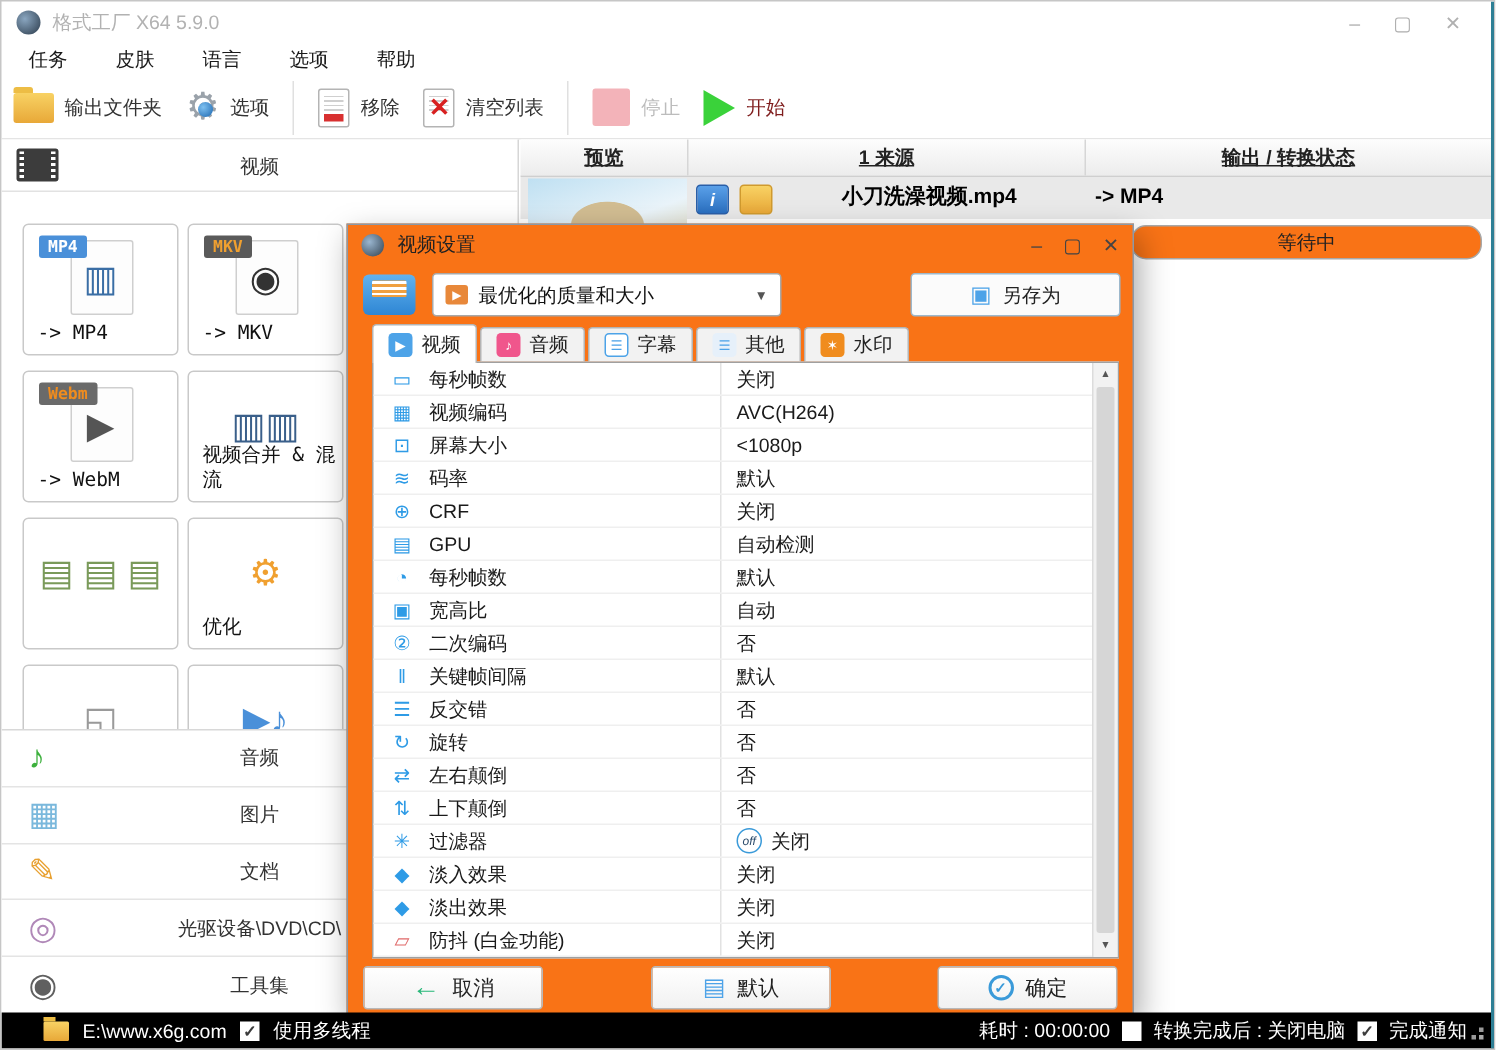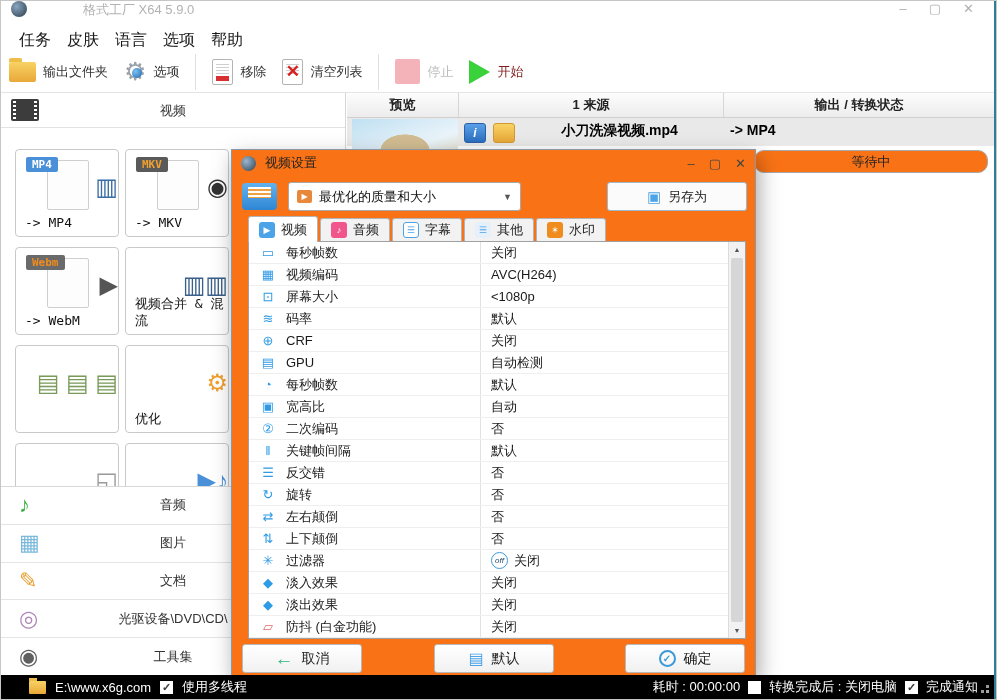--- a/index.html
+++ b/index.html
@@ -1,29 +1,29 @@
 <!DOCTYPE html>
 <html><head>
 <meta charset="utf-8">
 <style>
   html,body{margin:0;padding:0;background:#fff;}
   .app{position:relative;width:997px;height:700px;background:#fff;border:1px solid #c6c6c6;
        box-sizing:border-box;font-family:"Liberation Sans",sans-serif;overflow:hidden;}
   .app *{box-sizing:border-box;}
 
   
-  .titlebar{position:absolute;top:0;left:0;right:0;height:28px;display:flex;padding:0 10px;gap:48px;}
+  .titlebar{position:absolute;top:0;left:0;right:0;height:28px;display:flex;align-items:center;padding:0 10px;}
   .app-logo{width:16px;height:16px;border-radius:50%;background:radial-gradient(circle at 35% 35%,#8aa6c0,#2a3a4a);margin-right:8px;}
   .win-title{color:#b2b2b2;font-size:13px;}
   .win-ctrls{margin-left:auto;display:flex;gap:22px;color:#b0b0b0;font-size:13px;padding-right:12px;}
   .win-ctrls span{cursor:default;}
 
   
-  .menubar{position:absolute;top:28px;left:0;right:0;height:22px;display:flex;gap:16px;padding-left:18px;
-           font-size:16px;color:#1a1a1a;align-items:center;}
+  .menubar{position:absolute;top:28px;left:0;right:0;height:22px;display:flex;gap:32px;padding-left:18px;
+           font-size:13px;color:#1a1a1a;align-items:center;}
 
   
   .toolbar{position:absolute;top:50px;left:0;right:0;height:42px;display:flex;align-items:center;
            border-bottom:1px solid #e4e4e4;}
   .tbtn{display:flex;align-items:center;gap:7px;font-size:13px;color:#333;padding:2px 8px;}
   .tsep{width:1px;height:36px;background:#e0e0e0;margin:0 8px;}
   .i-folder{width:27px;height:20px;background:linear-gradient(#f8d264,#e8a838);border-radius:2px;position:relative;}
   .i-folder::before{content:"";position:absolute;top:-4px;left:0;width:13px;height:4px;background:#edbd45;border-radius:2px 2px 0 0;}
   .i-gear{font-size:25px;color:#9aa2aa;line-height:1;position:relative;}
   .i-gear::after{content:"";position:absolute;left:8px;top:9px;width:10px;height:10px;border-radius:50%;
@@ -42,40 +42,40 @@
   .left{position:absolute;top:92px;left:0;width:345px;bottom:24px;border-right:1px solid #d6d6d6;background:#fff;}
   .lp-head{position:absolute;top:0;left:0;right:0;height:35px;border-bottom:1px solid #e2e2e2;}
   .i-film{position:absolute;left:10px;top:6px;width:28px;height:22px;background:#3c3c3c;border-radius:2px;}
   .i-film::before,.i-film::after{content:"";position:absolute;top:2px;bottom:2px;width:3px;
         background:repeating-linear-gradient(#fff 0 2px,transparent 2px 4px);}
   .i-film::before{left:2px;} .i-film::after{right:2px;}
   .lp-title{position:absolute;left:0;right:0;top:0;height:35px;display:flex;align-items:center;justify-content:center;
             font-size:13px;color:#333;}
   .cards{position:absolute;left:0;top:56px;display:grid;grid-template-columns:104px 104px;gap:10px 6px;padding-left:14px;}
   .card{width:104px;height:88px;border:1px solid #c9c9c9;border-radius:4px;background:#fff;position:relative;overflow:hidden;}
-  .card-iconzone{position:absolute;top:4px;left:0;right:0;height:54px;display:flex;align-items:center;justify-content:flex-end;}
+  .card-iconzone{position:absolute;top:4px;left:0;right:0;height:54px;display:flex;align-items:center;justify-content:center;}
   .card-page{position:absolute;left:31px;top:6px;width:42px;height:50px;background:#fdfdfd;border:1px solid #cfcfcf;border-radius:2px;}
   .card-badge{position:absolute;left:10px;top:3px;padding:1px 6px;font-size:11px;font-weight:bold;border-radius:2px;z-index:2;
               font-family:"DejaVu Sans Mono",monospace;}
   .card-badge:empty{display:none;}
   .card-glyph{position:relative;z-index:1;font-size:24px;margin-top:12px;line-height:1;}
   .card-label{position:absolute;left:9px;right:3px;bottom:4px;font-family:"DejaVu Sans Mono",monospace;
               font-size:13px;color:#111;line-height:1.3;}
   .cat-list{position:absolute;left:0;right:0;top:393px;bottom:0;background:#fff;border-top:1px solid #d8d8d8;z-index:3;
             display:flex;flex-direction:column;}
   .cat{flex:1;border-bottom:1px solid #e4e4e4;position:relative;display:flex;align-items:center;cursor:pointer;}
   .cat:last-child{border-bottom:none;}
   .cat-glyph{position:absolute;left:18px;font-size:22px;line-height:1;}
   .cat-label{flex:1;text-align:center;font-size:13px;color:#333;}
 
   
   .right{position:absolute;left:346px;top:92px;right:2px;bottom:24px;background:#fff;}
   .rt-head{position:absolute;top:0;left:0;right:0;height:25px;background:linear-gradient(#fdfdfd,#ececec);
            border-bottom:1px solid #cfcfcf;display:flex;font-size:13px;font-weight:bold;color:#222;}
-  .rt-cell{display:flex;align-items:center;justify-content:center;border-right:1px solid #d6d6d6;}
+  .rt-cell{display:flex;align-items:center;justify-content:center;border-right:1px solid #d6d6d6;text-decoration:underline;}
   .rt-c1{width:112px;} .rt-c2{width:265px;} .rt-c3{flex:1;border-right:none;}
   .rt-rowstrip{position:absolute;top:25px;left:0;right:0;height:28px;background:#e9e9e9;}
   .thumb{position:absolute;left:5px;top:26px;width:106px;height:54px;z-index:2;
          background:radial-gradient(ellipse 40px 26px at 50% 58%,#d2bd92 0 60%,transparent 62%),
                     linear-gradient(160deg,#bfe0f2,#eaf4fa 55%,#dccfa8);}
   .mini-info{position:absolute;left:117px;top:30px;width:22px;height:20px;background:linear-gradient(#5aa0e8,#2a6fc0);
              border:1px solid #2a5fa8;border-radius:3px;color:#fff;font-style:italic;font-weight:bold;font-size:12px;
              display:flex;align-items:center;justify-content:center;z-index:2;}
   .mini-folder{position:absolute;left:146px;top:30px;width:22px;height:20px;background:linear-gradient(#f8d264,#e8a838);
                border:1px solid #d09a2e;border-radius:3px;z-index:2;}

